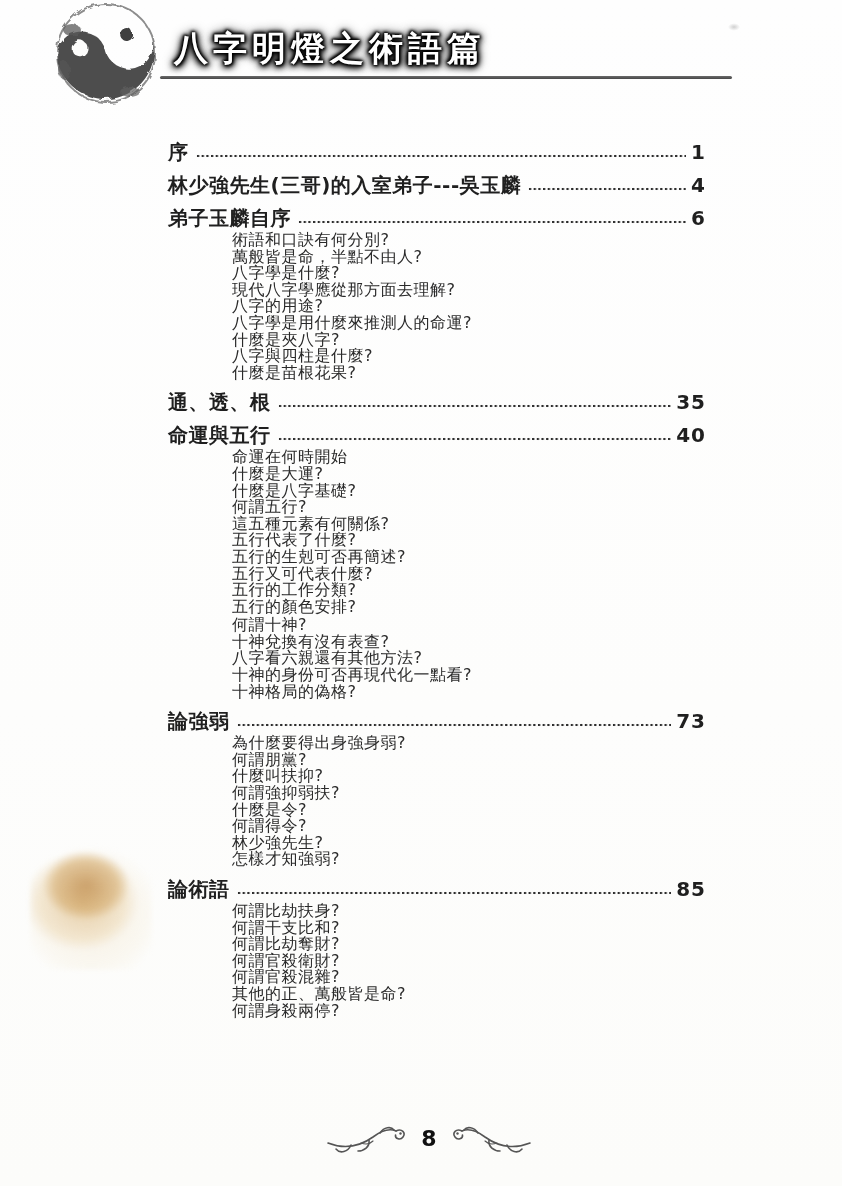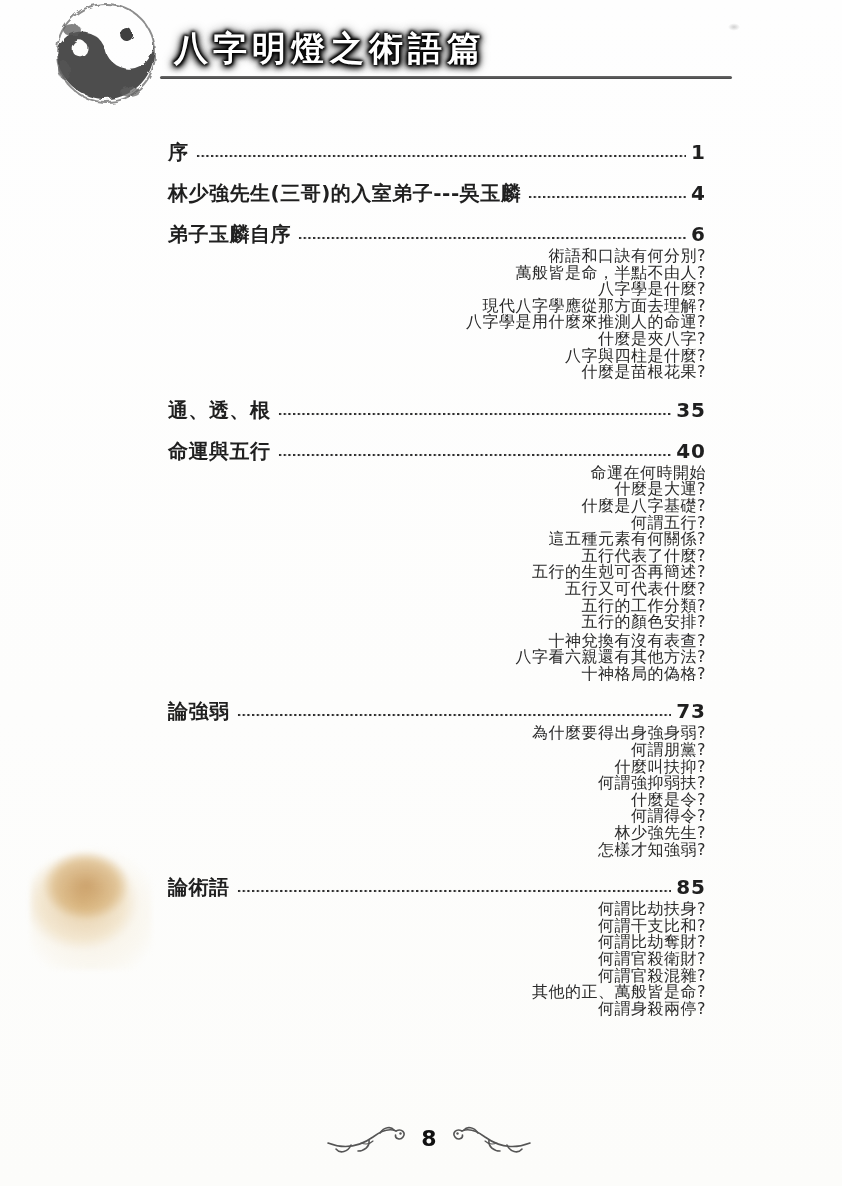--- a/index.html
+++ b/index.html
@@ -35,32 +35,32 @@
   .hdr-smudge{
     position:absolute;left:726px;top:22px;width:16px;height:10px;border-radius:50%;
     background:radial-gradient(closest-side,rgba(120,120,120,.35),transparent 75%);
   }
 
   
   .toc{position:absolute;left:168px;top:140px;width:538px;}
   .sec{
     display:flex;align-items:baseline;
     font-size:20px;line-height:24px;font-weight:700;
-    margin-top:17px;white-space:nowrap;
+    margin-top:9px;white-space:nowrap;
   }
   .sec:first-child{margin-top:0;}
   .sec .t{letter-spacing:.5px;}
   .dots{
     flex:1 1 auto;align-self:baseline;height:6px;min-width:24px;
     margin:0 5px -1px 7px;
     background-image:radial-gradient(circle at 2px 3px,#2c2c2c 1.15px,transparent 1.55px);
     background-size:4.7px 6px;background-repeat:repeat-x;background-position:left bottom;
   }
   .pg{font-weight:600;font-size:20px;letter-spacing:1px;}
-  .subs{margin:2px 0 0 64px;text-align:right;}
+  .subs{margin:2px 0 0 64px;}
   .sub{
     font-size:16px;line-height:16.6px;font-weight:400;color:#2a2a2a;
     letter-spacing:.5px;white-space:nowrap;
   }
 
   
   .stain{
     position:absolute;left:30px;top:838px;width:122px;height:132px;
     filter:blur(2px);
     background:
@@ -130,20 +130,21 @@
         <div class="sec">
       <span class="t">弟子玉麟自序</span>
       <span class="dots"></span>
       <span class="pg">6</span>
     </div>
         <div class="subs">
           <div class="sub">術語和口訣有何分別?</div>
           <div class="sub">萬般皆是命，半點不由人?</div>
           <div class="sub">八字學是什麼?</div>
           <div class="sub">現代八字學應從那方面去理解?</div>
+          <div class="sub">八字的用途?</div>
           <div class="sub">八字學是用什麼來推測人的命運?</div>
           <div class="sub">什麼是夾八字?</div>
           <div class="sub">八字與四柱是什麼?</div>
           <div class="sub">什麼是苗根花果?</div>
         </div>
         <div class="sec">
       <span class="t">通、透、根</span>
       <span class="dots"></span>
       <span class="pg">35</span>
     </div>
@@ -158,22 +159,24 @@
           <div class="sub">什麼是八字基礎?</div>
           <div class="sub">何謂五行?</div>
           <div class="sub">這五種元素有何關係?</div>
           <div class="sub">五行代表了什麼?</div>
           <div class="sub">五行的生剋可否再簡述?</div>
           <div class="sub">五行又可代表什麼?</div>
           <div class="sub">五行的工作分類?</div>
           <div class="sub">五行的顏色安排?</div>
         </div>
         <div class="subs">
+          <div class="sub">何謂十神?</div>
           <div class="sub">十神兌換有沒有表查?</div>
           <div class="sub">八字看六親還有其他方法?</div>
+          <div class="sub">十神的身份可否再現代化一點看?</div>
           <div class="sub">十神格局的偽格?</div>
         </div>
         <div class="sec">
       <span class="t">論強弱</span>
       <span class="dots"></span>
       <span class="pg">73</span>
     </div>
         <div class="subs">
           <div class="sub">為什麼要得出身強身弱?</div>
           <div class="sub">何謂朋黨?</div>

